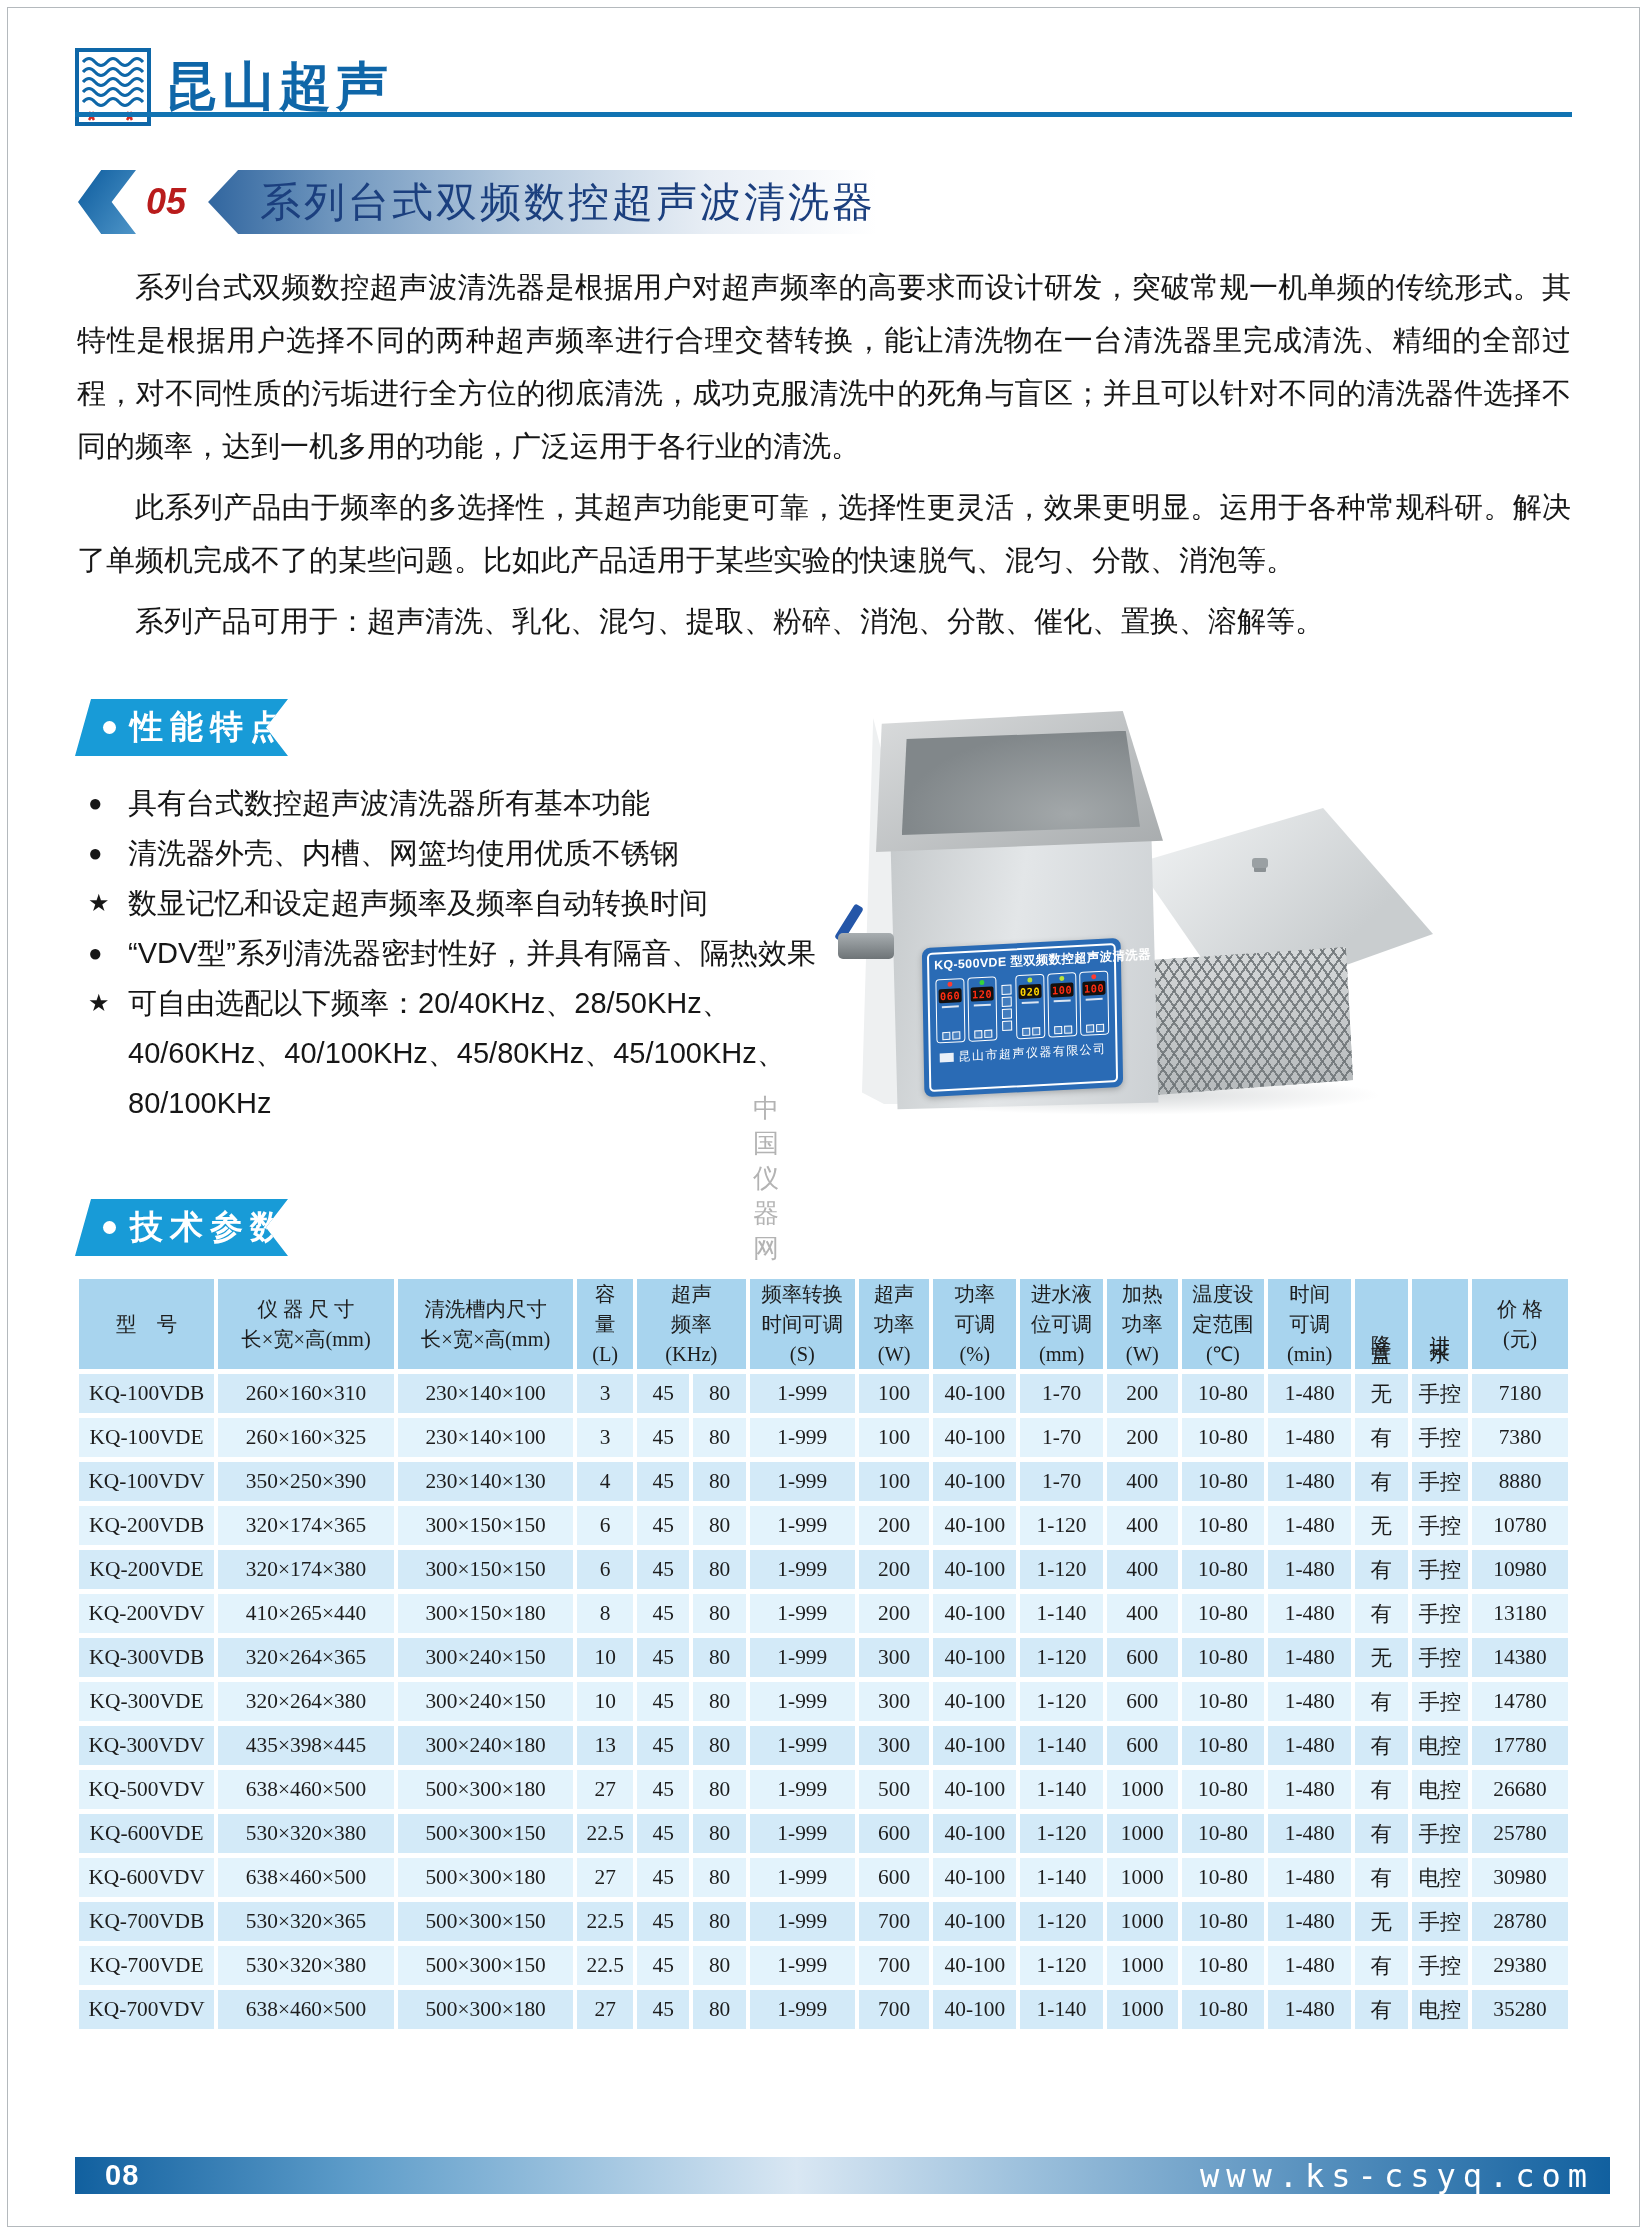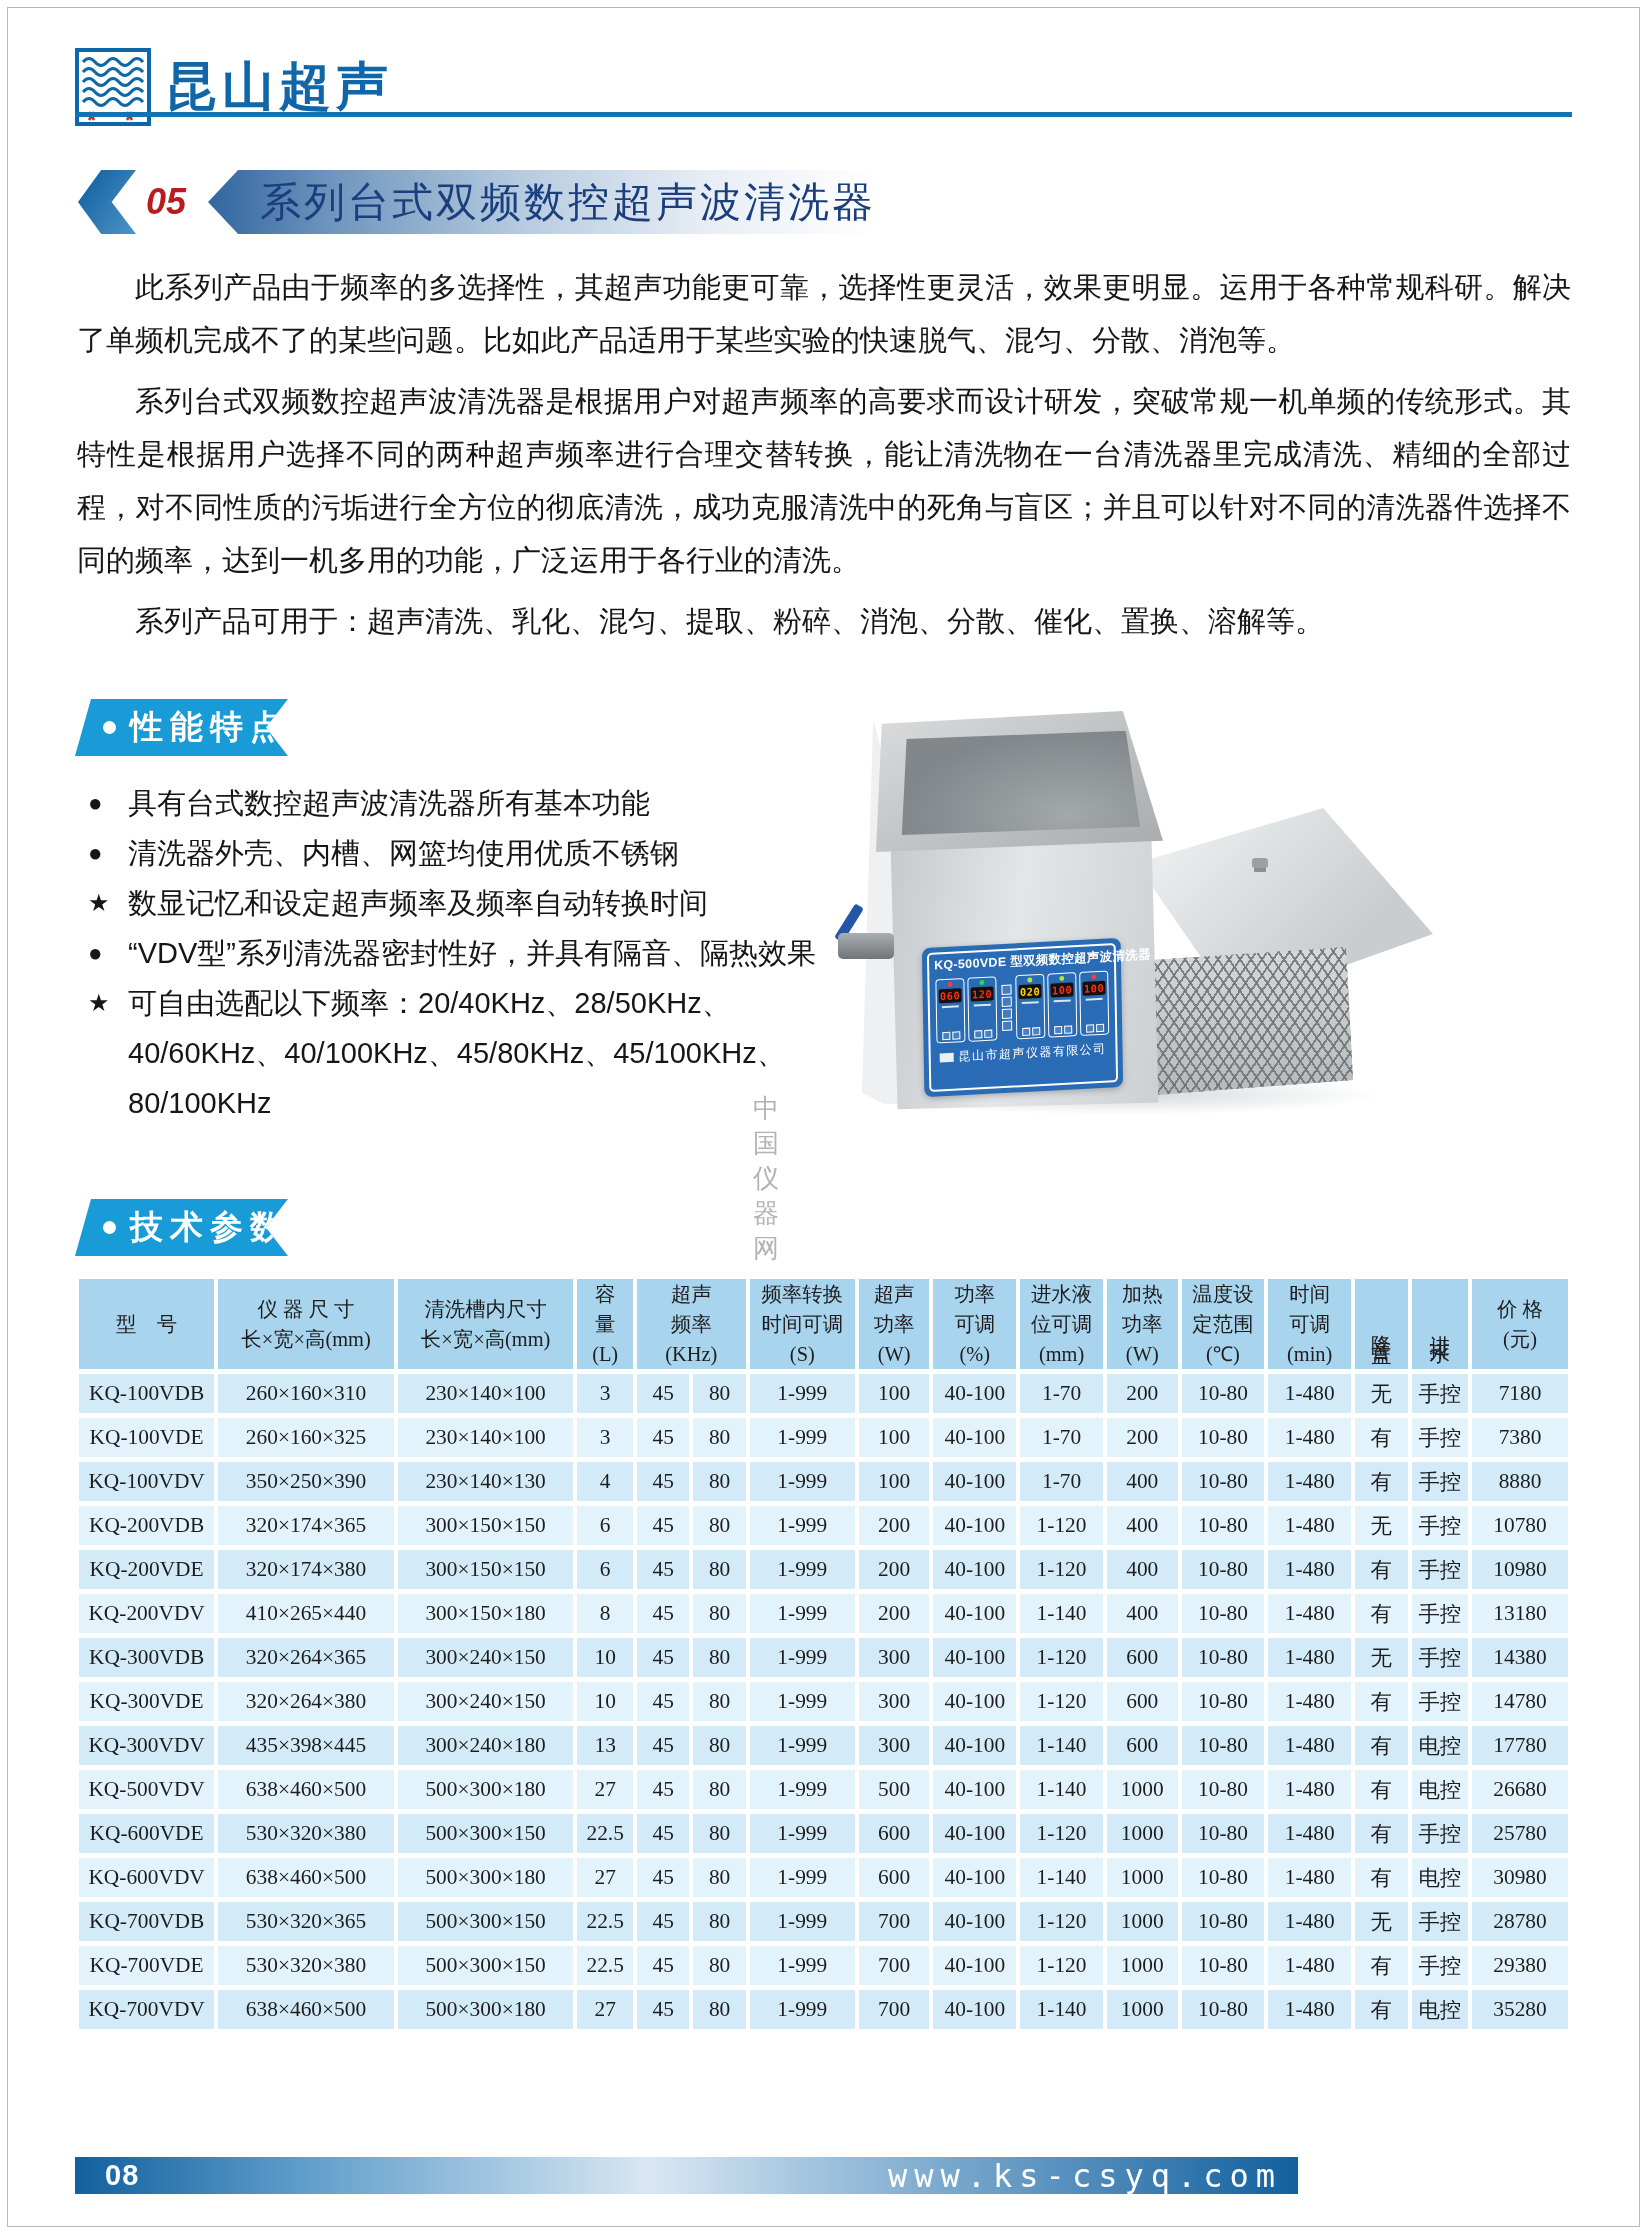--- a/index.html
+++ b/index.html
@@ -96,21 +96,21 @@
       font-family:"Liberation Serif",serif;}
   table.spec th{background:#a8d4ee;font-weight:normal;font-size:20.4px;color:#1d1d1d;height:88px;
       text-align:center;vertical-align:middle;white-space:pre-line;line-height:30px;padding:0 2px;}
   table.spec td{font-size:21.4px;color:#1d1d1d;height:37px;text-align:center;vertical-align:middle;
       white-space:nowrap;overflow:hidden;}
   table.spec tbody tr:nth-child(odd) td{background:#d3eaf8;}
   table.spec tbody tr:nth-child(even) td{background:#e3f3fc;}
   .vert{writing-mode:vertical-rl;text-orientation:upright;letter-spacing:4px;}
 
   
-  .footer-bar{position:absolute;left:75px;top:2157px;width:1223px;height:37px;display:flex;
+  .footer-bar{position:absolute;left:75px;top:2157px;width:1535px;height:37px;display:flex;
       align-items:center;justify-content:space-between;
       background:linear-gradient(90deg,#11609f 0%,#5d9cc9 18%,#d9e7f3 47%,#9cc0dc 62%,#11609f 100%);}
   .footer-page{color:#fff;font-size:29px;font-weight:bold;padding-left:30px;letter-spacing:1px;}
   .footer-site{color:#fff;font-size:32px;letter-spacing:7px;padding-right:16px;font-family:"DejaVu Sans Mono",monospace;}
 </style>
 </head>
 <body>
 
 <div class="page">
   <div class="page-frame"></div>
@@ -136,22 +136,22 @@
 
   <div class="title-row">
     <div class="title-chevron"></div>
     <span class="title-num">05</span>
     <div class="title-banner">
       <span>系列台式双频数控超声波清洗器</span>
     </div>
   </div>
 
   <div class="intro">
+    <p>系列台式双频数控超声波清洗器是根据用户对超声频率的高要求而设计研发，突破常规一机单频的传统形式。其特性是根据用户选择不同的两种超声频率进行合理交替转换，能让清洗物在一台清洗器里完成清洗、精细的全部过程，对不同性质的污垢进行全方位的彻底清洗，成功克服清洗中的死角与盲区；并且可以针对不同的清洗器件选择不同的频率，达到一机多用的功能，广泛运用于各行业的清洗。</p>
     <p>此系列产品由于频率的多选择性，其超声功能更可靠，选择性更灵活，效果更明显。运用于各种常规科研。解决了单频机完成不了的某些问题。比如此产品适用于某些实验的快速脱气、混匀、分散、消泡等。</p>
-    <p>系列台式双频数控超声波清洗器是根据用户对超声频率的高要求而设计研发，突破常规一机单频的传统形式。其特性是根据用户选择不同的两种超声频率进行合理交替转换，能让清洗物在一台清洗器里完成清洗、精细的全部过程，对不同性质的污垢进行全方位的彻底清洗，成功克服清洗中的死角与盲区；并且可以针对不同的清洗器件选择不同的频率，达到一机多用的功能，广泛运用于各行业的清洗。</p>
     <p>系列产品可用于：超声清洗、乳化、混匀、提取、粉碎、消泡、分散、催化、置换、溶解等。</p>
   </div>
 
   <div class="sec-banner" id="features-banner">
     <span class="sec-dot"></span>
     <span class="sec-label">性能特点</span>
   </div>
   <div class="feat-list">
       <div class="feat"><span class="feat-marker">●</span><span>具有台式数控超声波清洗器所有基本功能</span></div>
       <div class="feat"><span class="feat-marker">●</span><span>清洗器外壳、内槽、网篮均使用优质不锈钢</span></div>

